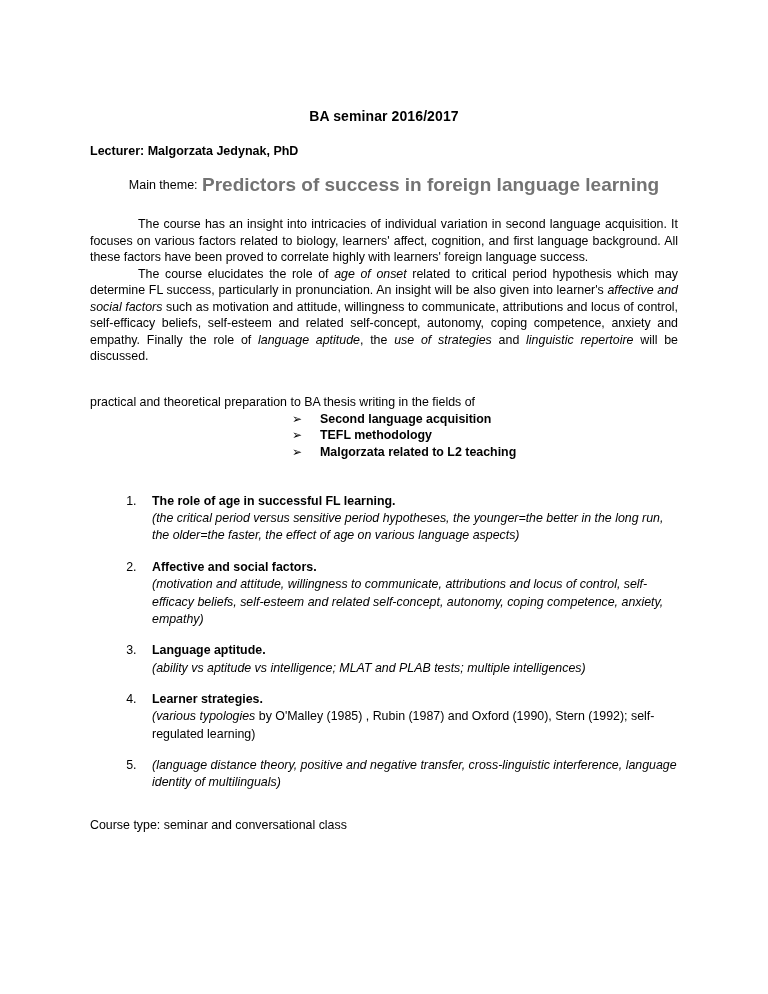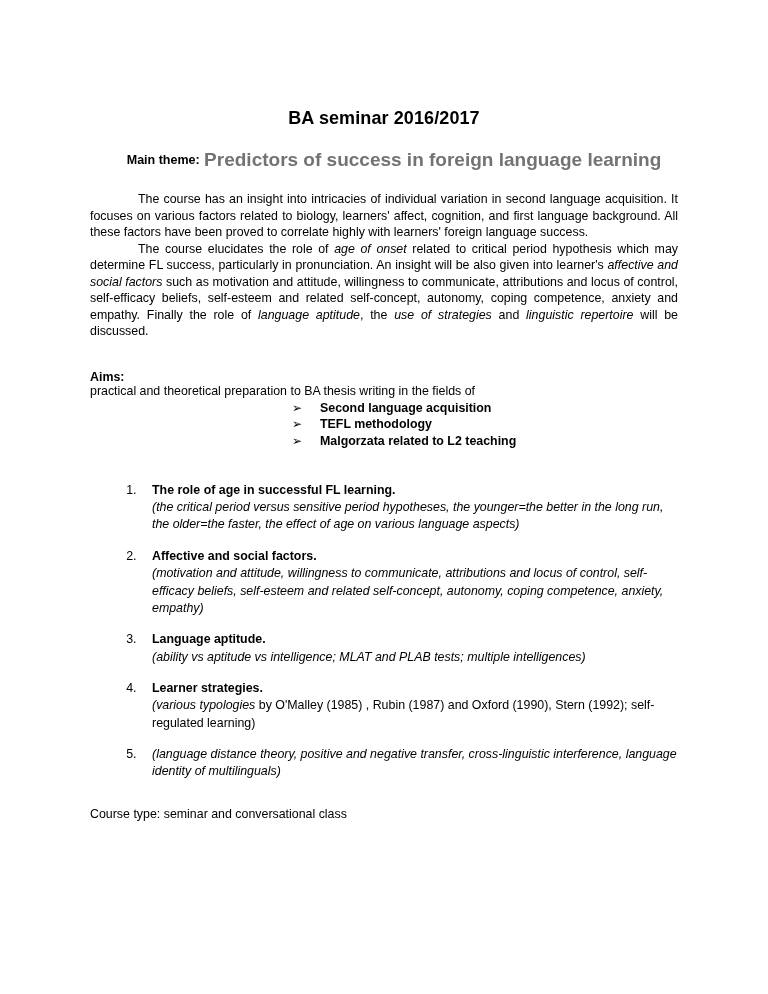--- a/index.html
+++ b/index.html
@@ -17,36 +17,36 @@
   .page {
     width: 768px;
     height: 994px;
     box-sizing: border-box;
     padding: 108px 90px 0 90px;
     position: relative;
   }
   .doc-title {
     text-align: center;
     font-weight: bold;
-    font-size: 18px;
+    font-size: 14px;
     letter-spacing: 0.1px;
     margin: 0 0 20px 0;
   }
   .lecturer {
     font-weight: bold;
     font-size: 12.5px;
     margin: 0 0 16px 0;
   }
   .theme-block {
     text-align: center;
     margin: 0 0 20px 0;
     padding-left: 20px;
   }
   .theme-label {
-    font-weight: bold;
+    font-weight: normal;
     font-size: 12.5px;
     vertical-align: middle;
   }
   .theme-value {
     color: #737373;
     font-weight: bold;
     font-size: 19px;
     vertical-align: middle;
   }
   .para {
@@ -121,35 +121,35 @@
   }
   .course-type .lbl { font-weight: normal; }
 </style>
 </head>
 <body>
 
 <div class="page">
 
   <div class="doc-title">BA seminar  2016/2017</div>
 
+  <div class="lecturer">Lecturer: Malgorzata Jedynak, PhD</div>
 
   <div class="theme-block">
     <span class="theme-label">Main theme:</span>
     <span class="theme-value">Predictors of success in foreign language learning</span>
   </div>
 
   <p class="para">The course has an insight into intricacies of individual variation in second language acquisition. It focuses on various factors related to biology, learners' affect, cognition, and first language background.   All these factors have been proved to correlate highly with learners' foreign language success.</p>
 
   <p class="para second">
     <span>The course elucidates the role of </span><i>age of onset</i><span> related to critical period hypothesis which may determine FL success, particularly in pronunciation. An insight will be also given into learner's </span><i>affective  and social factors</i><span> such as motivation and attitude, willingness to communicate, attributions and locus of control, self-efficacy beliefs, self-esteem and related self-concept, autonomy, coping competence, anxiety and empathy. Finally the role of </span><i>language aptitude</i><span>, the </span><i>use of strategies</i><span> and </span><i>linguistic repertoire</i><span> will be discussed.</span>
   </p>
 
   <div class="spacer-lg"></div>
 
-  <div class="aims-label">Aims:</div>
   <div class="aims-text">practical and theoretical preparation to BA thesis writing in the fields of</div>
   <ul class="aims-list">
     <li><span class="bullet">➢</span><span>Second language  acquisition</span></li>
     <li><span class="bullet">➢</span><span>TEFL methodology</span></li>
     <li><span class="bullet">➢</span><span>Malgorzata related to L2 teaching</span></li>
   </ul>
 
   <div class="spacer-md"></div>
 
 

